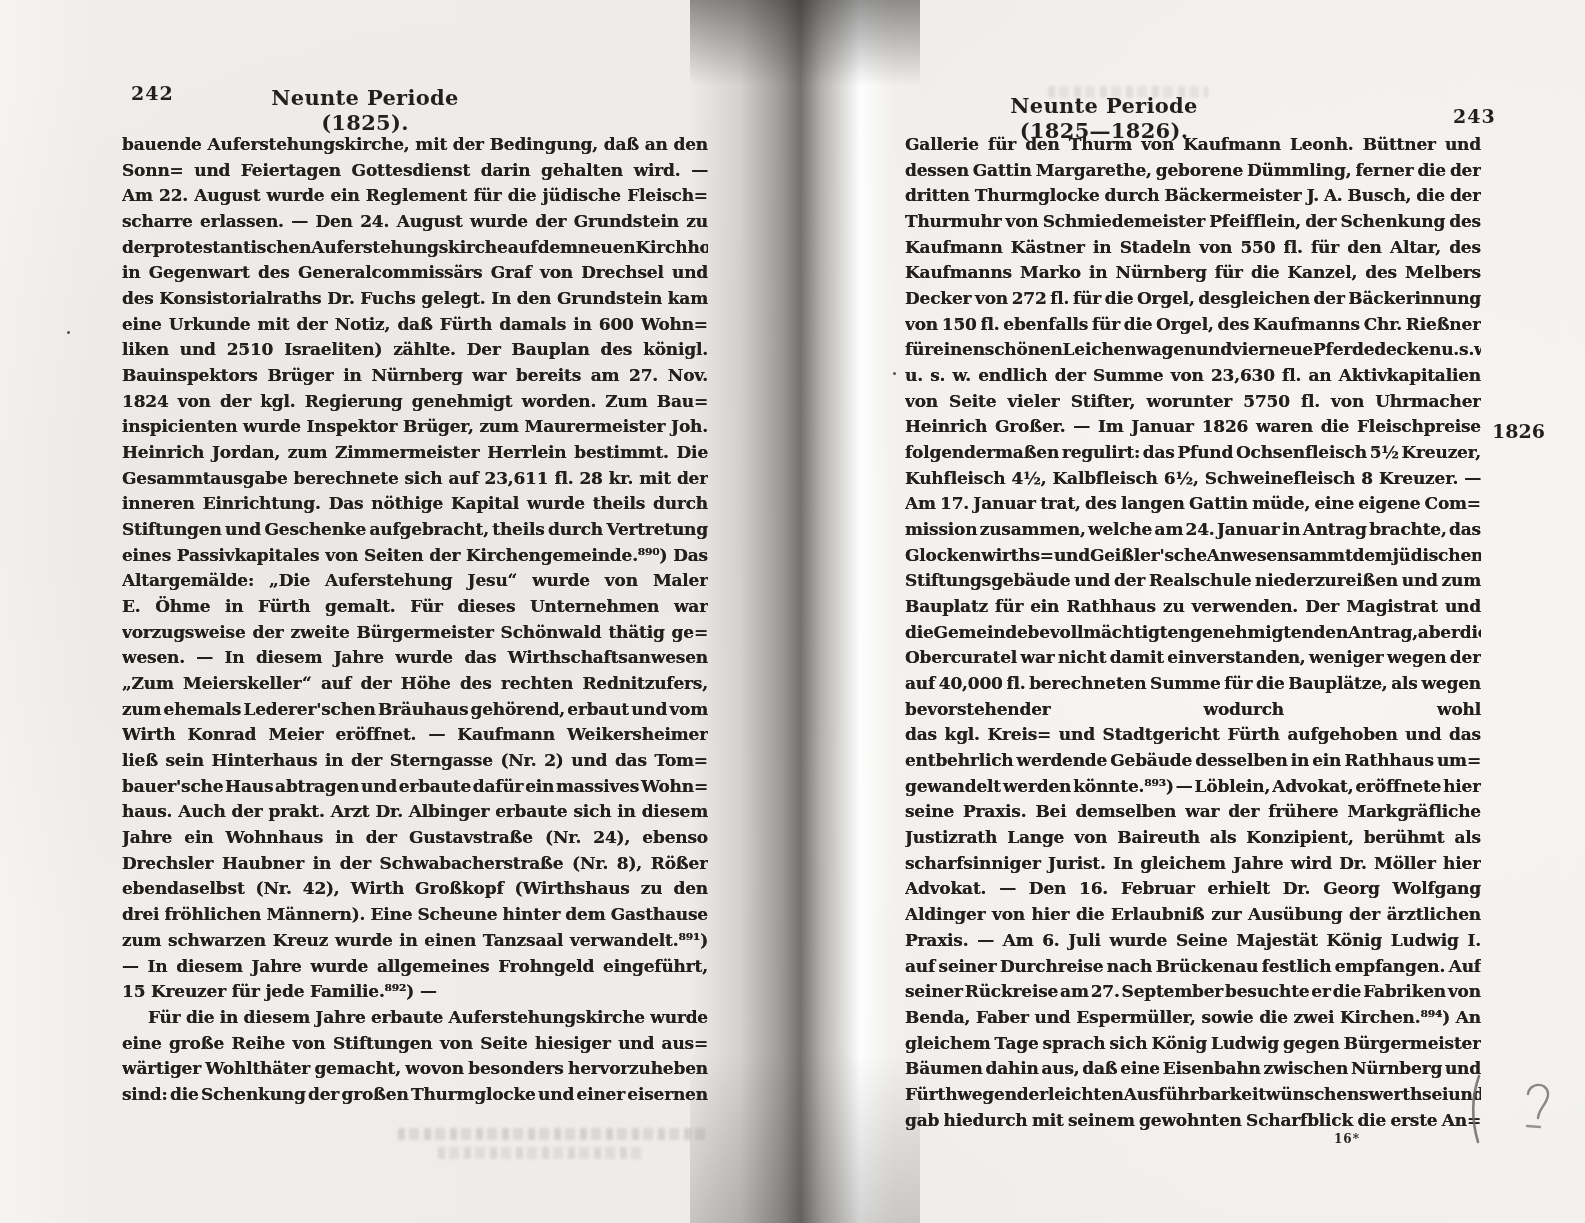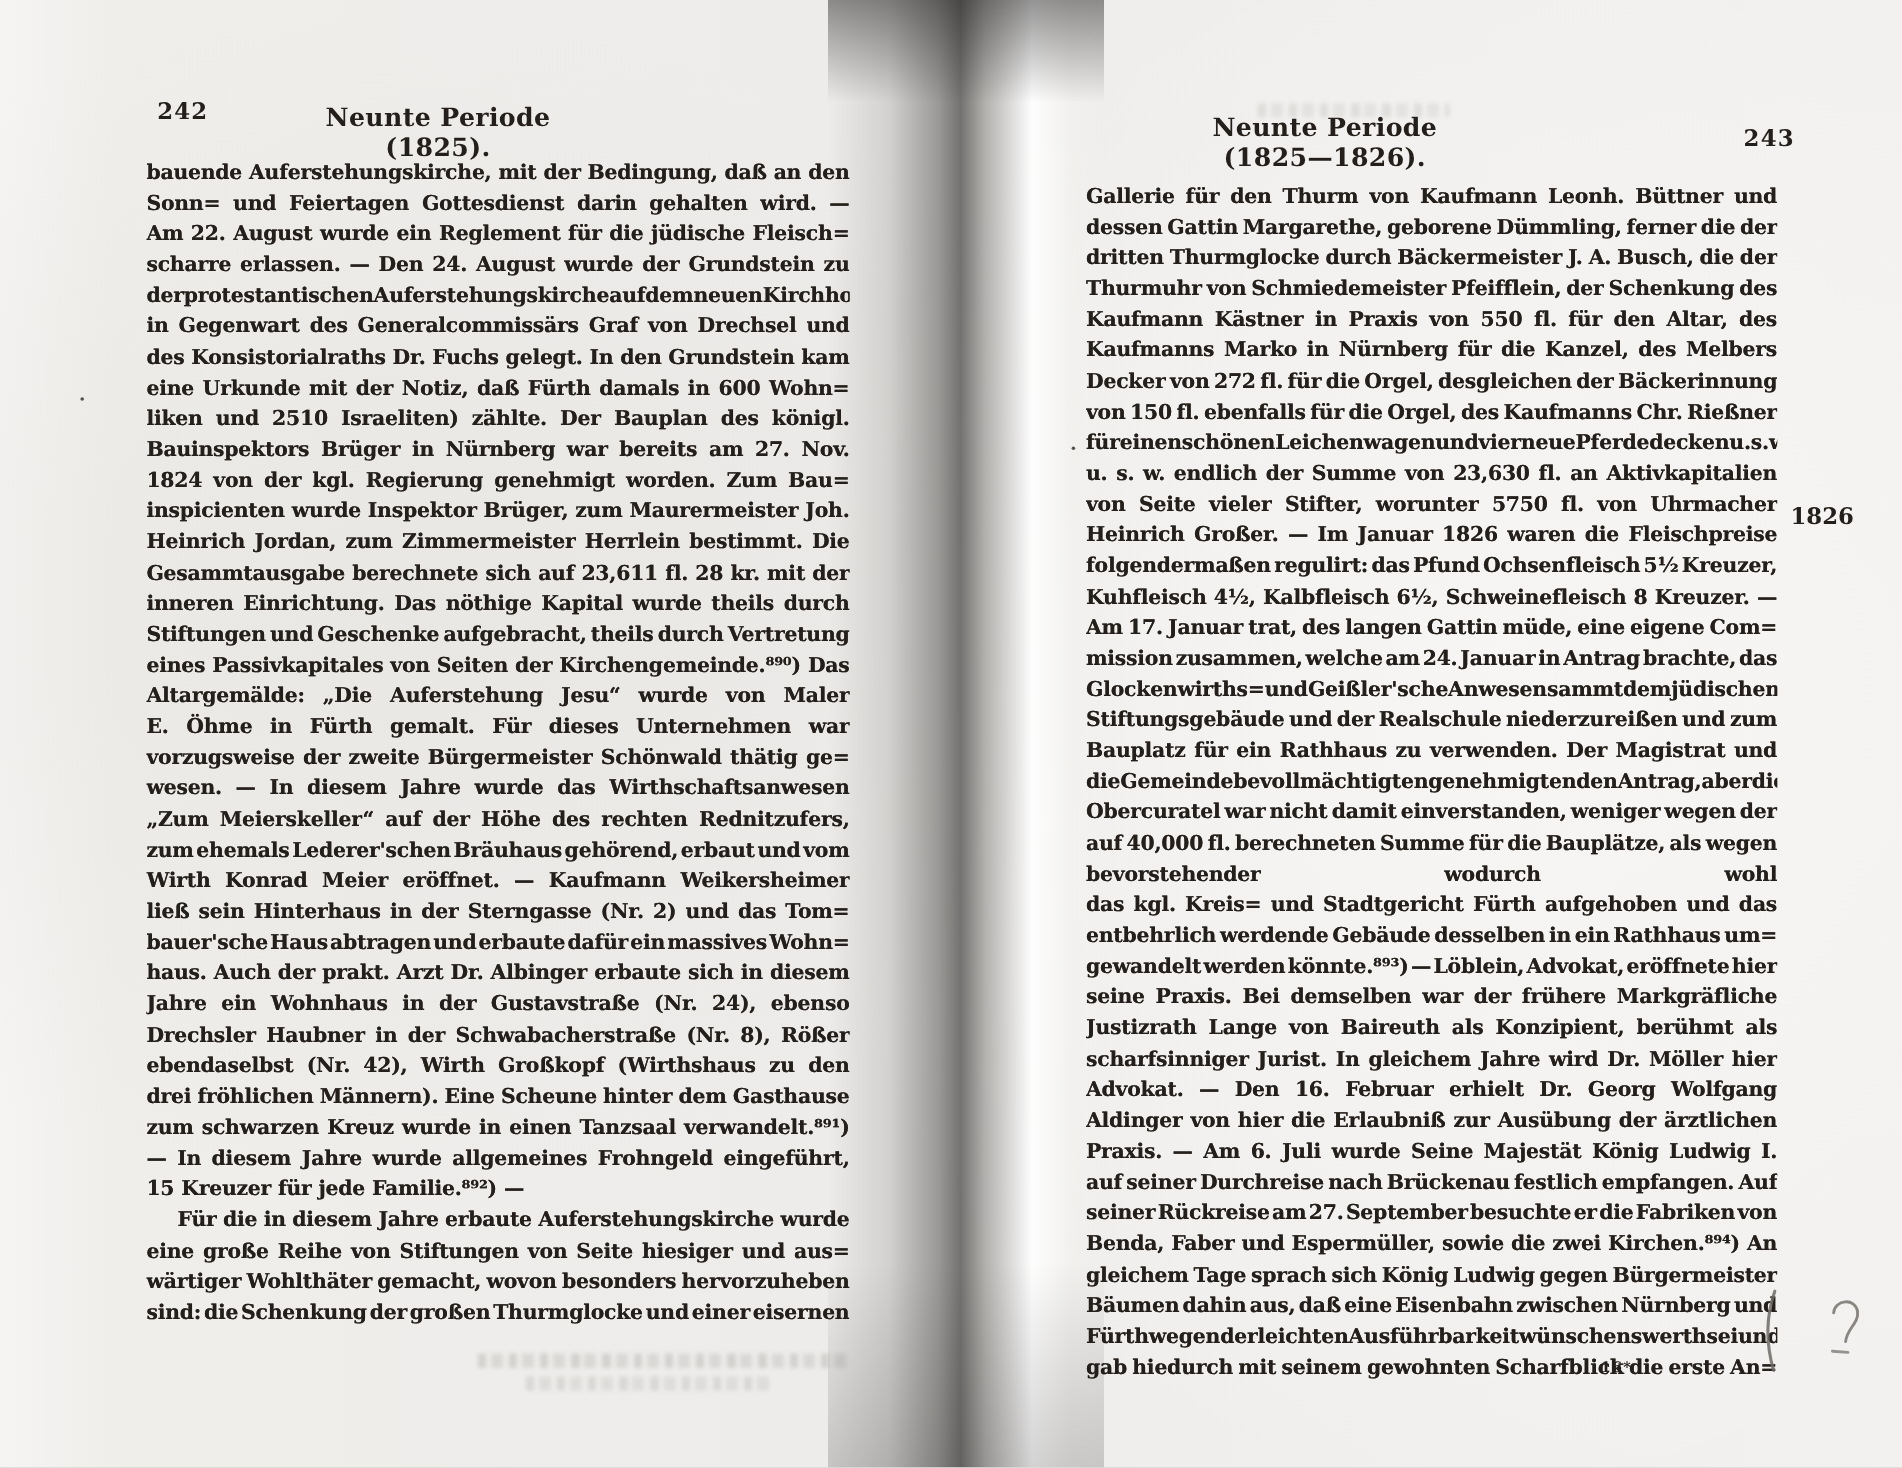--- a/index.html
+++ b/index.html
@@ -459,21 +459,21 @@
       </div>
 
     <div class="ghost" style="left:398px;top:1128px;width:312px;"></div>
     <div class="ghost" style="left:438px;top:1147px;width:205px;opacity:.35;"></div>
     <div class="speck" style="left:67px;top:331px;width:3px;height:3px;"></div>
   </section>
 
   <section>
     <div class="running-head" style="left:1004px;top:93px;width:200px;">Neunte Periode (1825—1826).</div>
     <span class="pagenum" style="left:1453px;top:105px;">243</span>
-    <div class="body-col" id="right-body" style="left:905px;top:152px;width:576px;">
+    <div class="body-col" id="right-body" style="left:905px;top:132px;width:576px;">
         <div class="tl">
           <span>Gallerie</span>
           <span>für</span>
           <span>den</span>
           <span>Thurm</span>
           <span>von</span>
           <span>Kaufmann</span>
           <span>Leonh.</span>
           <span>Büttner</span>
           <span>und</span>
@@ -505,21 +505,21 @@
           <span>Schmiedemeister</span>
           <span>Pfeifflein,</span>
           <span>der</span>
           <span>Schenkung</span>
           <span>des</span>
         </div>
         <div class="tl">
           <span>Kaufmann</span>
           <span>Kästner</span>
           <span>in</span>
-          <span>Praxis</span>
+          <span>Stadeln</span>
           <span>von</span>
           <span>550</span>
           <span>fl.</span>
           <span>für</span>
           <span>den</span>
           <span>Altar,</span>
           <span>des</span>
         </div>
         <div class="tl">
           <span>Kaufmanns</span>

